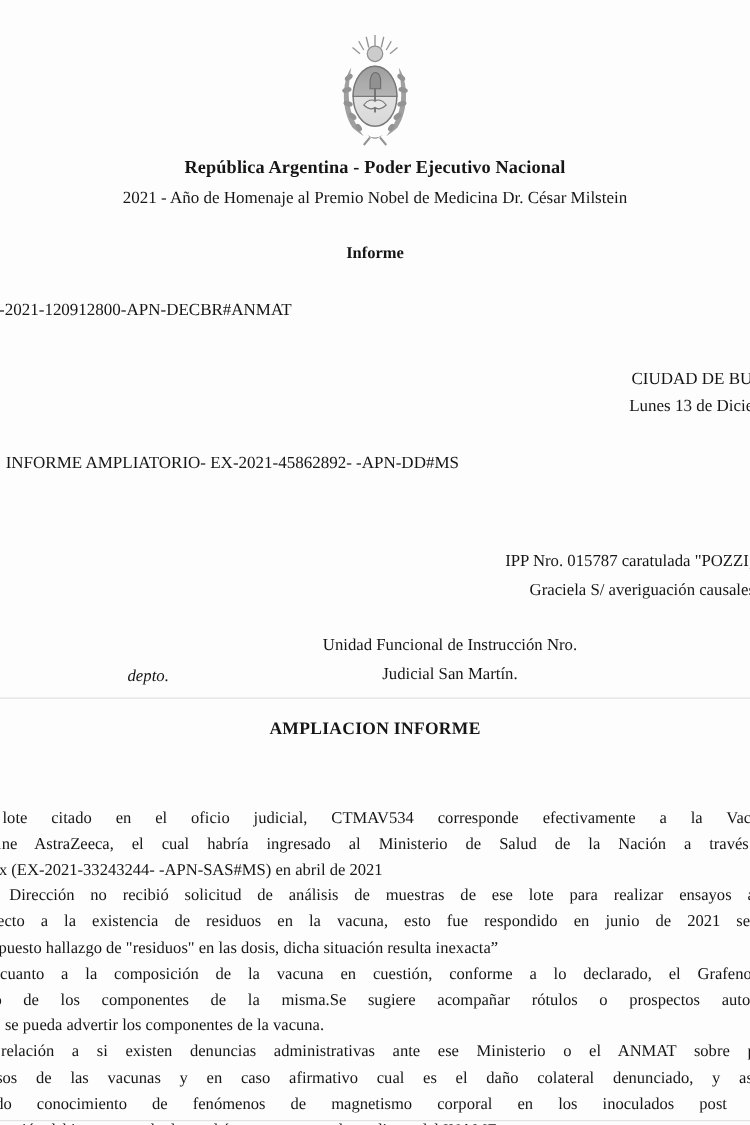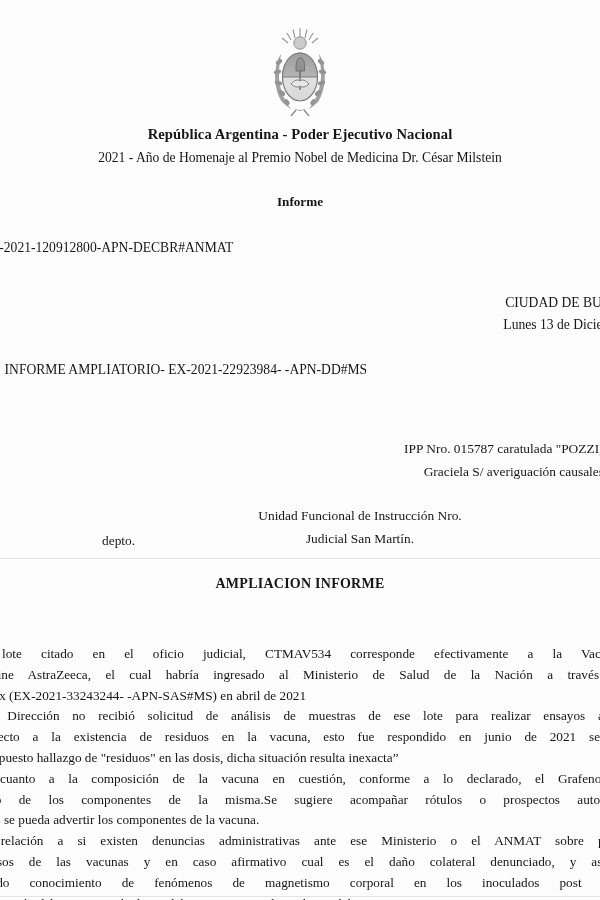--- a/index.html
+++ b/index.html
@@ -97,20 +97,21 @@
     line-height: 1.68;
     position: relative;
     text-align: center;
     padding-left: 120px;
   }
   .depto {
     position: absolute;
     left: 122px;
     top: 25px;
     font-size: 13.4px;
+    font-style: italic;
   }
 
   .ampliacion {
     text-align: center;
     font-weight: bold;
     font-size: 14px;
     letter-spacing: .25px;
     margin: 26px 0 0 0;
   }
 
@@ -212,21 +213,21 @@
 
   <div class="numero">: IF-2021-120912800-APN-DECBR#ANMAT</div>
 
   <div class="place-block">
     <div>CIUDAD DE BUEN</div>
     <div>Lunes 13 de Diciemb</div>
   </div>
 
   <div class="referencia">
     <span class="ref-label">cia:</span>
-    <span>INFORME AMPLIATORIO- EX-2021-22923984- -APN-DD#MS</span>
+    <span>INFORME AMPLIATORIO- EX-2021-45862892- -APN-DD#MS</span>
   </div>
 
   <div class="ipp-block">
     <div>IPP Nro. 015787 caratulada "POZZI, L</div>
     <div>Graciela S/ averiguación causales d</div>
   </div>
 
   <div class="unidad-block">
     <div>Unidad Funcional de Instrucción Nro.</div>
     <div>Judicial San Martín.</div>

